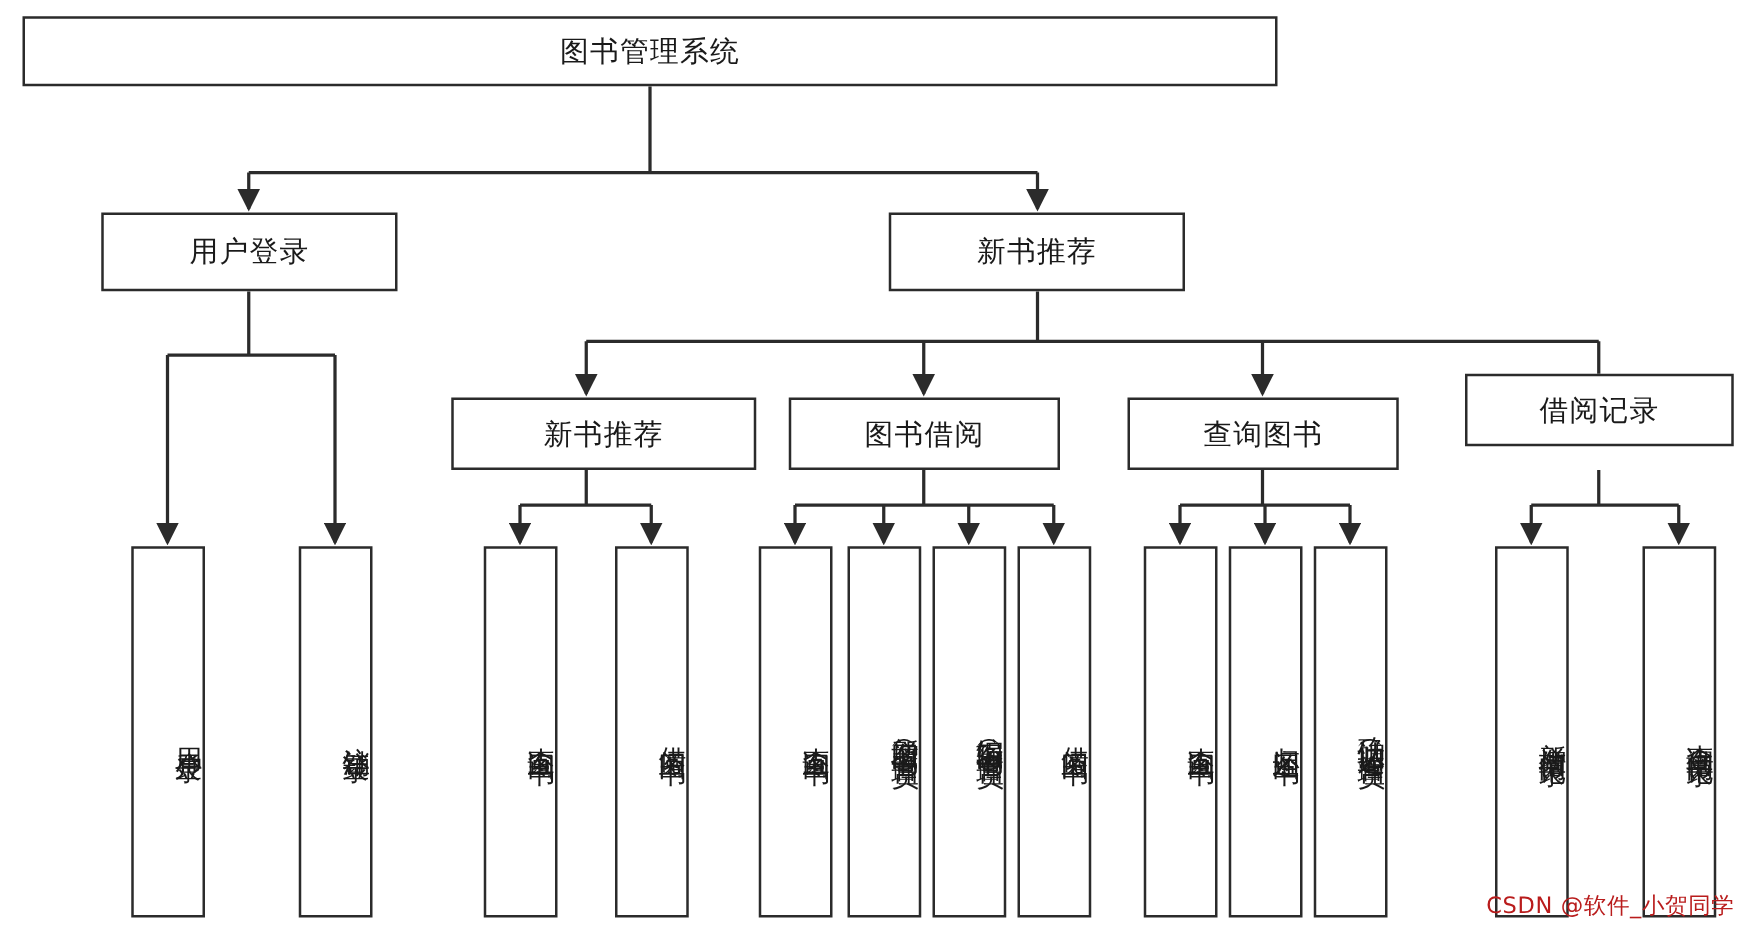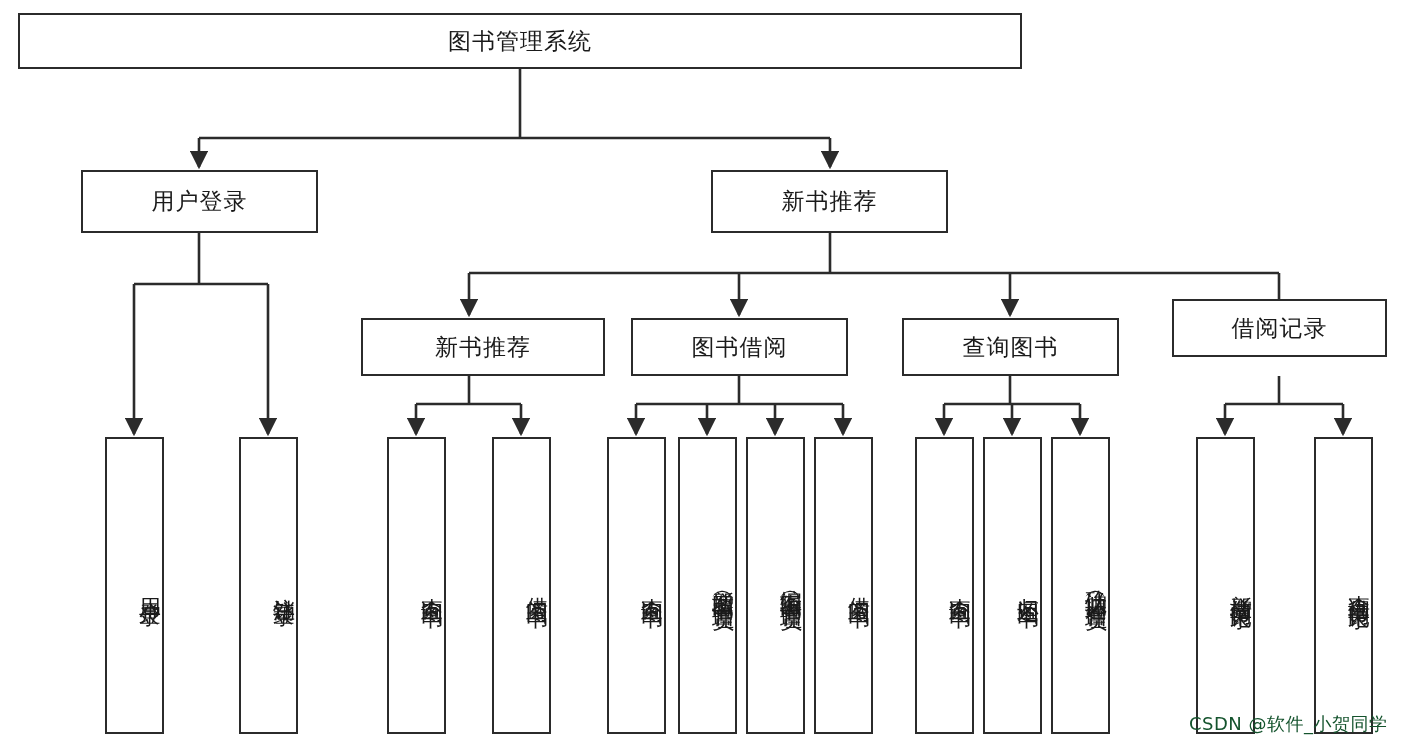--- a/index.html
+++ b/index.html
@@ -55,21 +55,21 @@
     white-space: nowrap;
   }
   .node .htext {
     white-space: nowrap;
   }
   .watermark {
     position: absolute;
     left: 1189px;
     top: 712px;
     font-size: 18px;
-    color: #14532d;
+    color: #b91c1c;
     white-space: nowrap;
     letter-spacing: 0.5px;
   }
 </style>
 </head>
 <body>
 
 <div id="canvas">
 
   <svg id="edges" viewBox="0 0 1405 747" xmlns="http://www.w3.org/2000/svg">

